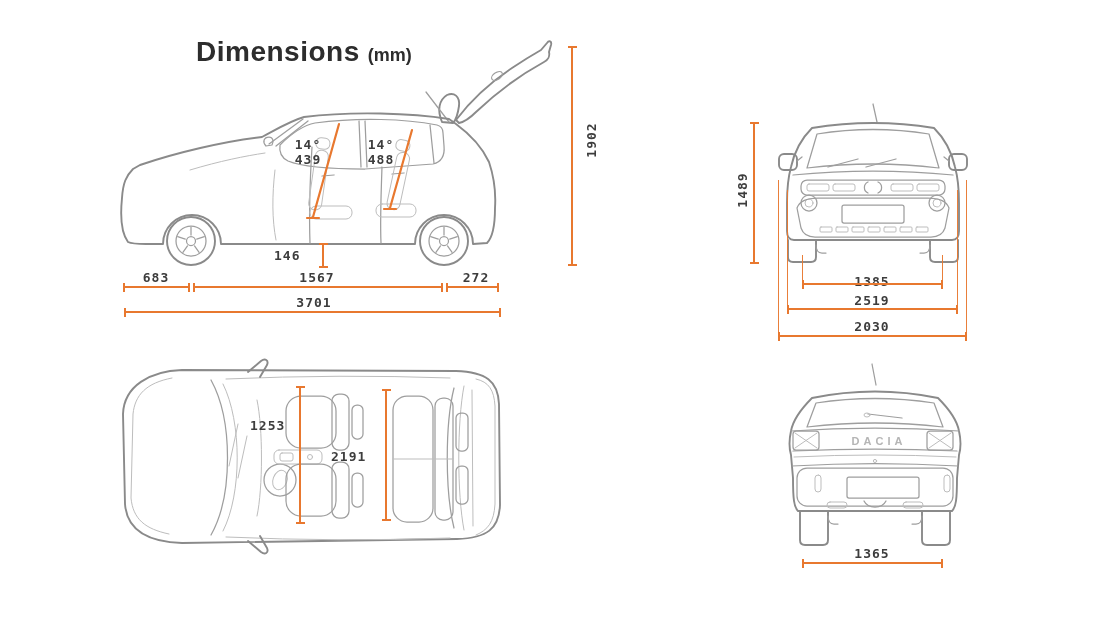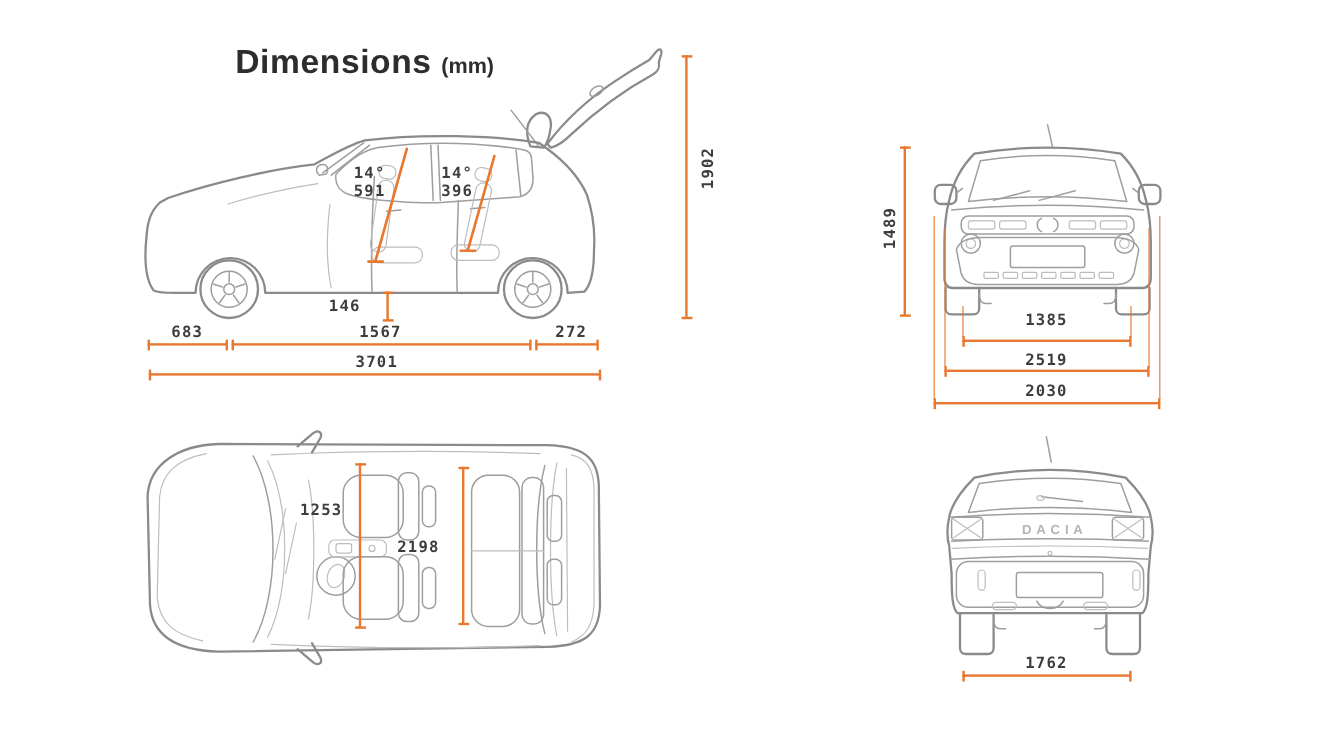--- a/index.html
+++ b/index.html
@@ -101,25 +101,25 @@
       <path class="ln3" d="M215,140 C212,165 212,190 216,210"></path>
     </g>
     <g>
       <path class="acc" d="M279,94 L253,187 M247,188 L259,188"></path>
       <path class="acc" d="M352,100 L330,178 M324,179 L336,179"></path>
     </g>
   </svg>
 
   <div class="dim-label" style="left:278px;top:137px;width:60px;">
     <div>14°</div>
-    <div>591</div>
+    <div>439</div>
   </div>
   <div class="dim-label" style="left:351px;top:137px;width:60px;">
     <div>14°</div>
-    <div>396</div>
+    <div>488</div>
   </div>
 
   <div class="vdim" style="left:571px;top:46px;height:219px;"></div>
   <div class="dim-label rot" style="left:591px;top:140px;">1902</div>
 
   <div class="vdim" style="left:322px;top:243px;height:24px;"></div>
   <div class="dim-label right" style="left:274px;top:248px;width:40px;">146</div>
 
   <div class="dim-label" style="left:126px;top:270px;width:60px;">683</div>
   <div class="dim-label" style="left:287px;top:270px;width:60px;">1567</div>
@@ -185,21 +185,21 @@
   <div class="vdim" style="left:753px;top:122px;height:141px;"></div>
   <div class="dim-label rot" style="left:742px;top:190px;">1489</div>
 
   <div class="ext" style="left:778px;top:180px;height:153px;"></div>
   <div class="ext" style="left:966px;top:180px;height:153px;"></div>
   <div class="ext" style="left:787px;top:190px;height:116px;"></div>
   <div class="ext" style="left:957px;top:190px;height:116px;"></div>
   <div class="ext" style="left:802px;top:255px;height:26px;"></div>
   <div class="ext" style="left:942px;top:255px;height:26px;"></div>
 
-  <div class="dim-label" style="left:842px;top:260px;width:60px;">1385</div>
+  <div class="dim-label" style="left:842px;top:274px;width:60px;">1385</div>
   <div class="hdim" style="left:802px;top:283px;width:140px;"></div>
   <div class="dim-label" style="left:842px;top:293px;width:60px;">2519</div>
   <div class="hdim" style="left:787px;top:308px;width:170px;"></div>
   <div class="dim-label" style="left:842px;top:319px;width:60px;">2030</div>
   <div class="hdim" style="left:778px;top:335px;width:188px;"></div>
 
   <svg style="left:110px;top:358px;" width="410" height="210" viewBox="0 0 410 210">
     <g>
       <path class="ln" d="M72,12 L346,13 C376,14 388,23 389,46 L390,147 C389,171 377,180 347,181 L72,185 C40,184 17,174 15,146 L13,56 C14,28 40,13 72,12 Z"></path>
       <path class="ln3" d="M62,20 C36,25 25,37 23,56 L21,140 C23,161 35,171 59,176"></path>
@@ -242,21 +242,21 @@
       <rect class="ln2" x="325" y="40" width="18" height="122" rx="8"></rect>
       <rect class="ln2" x="346" y="55" width="12" height="38" rx="5"></rect>
       <rect class="ln2" x="346" y="108" width="12" height="38" rx="5"></rect>
       <path class="ln3" d="M283,101 L343,101"></path>
     </g>
   </svg>
 
   <div class="vdim" style="left:299px;top:386px;height:137px;"></div>
   <div class="dim-label right" style="left:250px;top:418px;width:46px;">1253</div>
   <div class="vdim" style="left:385px;top:389px;height:131px;"></div>
-  <div class="dim-label right" style="left:331px;top:449px;width:46px;">2198</div>
+  <div class="dim-label right" style="left:331px;top:449px;width:46px;">2191</div>
 
   <svg style="left:780px;top:358px;" width="200" height="210" viewBox="0 0 200 210">
     <g>
       <path class="ln2" d="M92,6 L96,27"></path>
     </g>
     <g>
       <path class="ln" d="M32,40 Q95,27 158,40 C170,52 177,62 179,73 C181,82 181,90 179,97 L177,120 C177,141 176,149 172,153 L18,153 C14,149 13,141 13,120 L11,97 C9,90 9,82 11,73 C13,62 20,52 32,40 Z"></path>
       <path class="ln2" d="M36,45 Q95,36 154,45 L163,69 Q95,61 27,69 Z"></path>
       <path class="ln2" d="M88,56 L122,60"></path>
       <ellipse class="ln3" cx="87" cy="57" rx="3" ry="2"></ellipse>
@@ -283,16 +283,16 @@
       <path class="ln2" d="M84,143 C88,151 102,151 106,143"></path>
     </g>
     <g>
       <path class="ln" d="M20,153 L20,182 C20,185 22,187 25,187 L43,187 C46,187 48,185 48,182 L48,153"></path>
       <path class="ln2" d="M48,158 C48,164 50,166 54,166 L58,166"></path>
       <path class="ln" d="M170,153 L170,182 C170,185 168,187 165,187 L147,187 C144,187 142,185 142,182 L142,153"></path>
       <path class="ln2" d="M142,158 C142,164 140,166 136,166 L132,166"></path>
     </g>
   </svg>
 
-  <div class="dim-label" style="left:842px;top:546px;width:60px;">1762</div>
+  <div class="dim-label" style="left:842px;top:546px;width:60px;">1365</div>
   <div class="hdim" style="left:802px;top:562px;width:140px;"></div>
 
 </div>
 
 </body></html>

